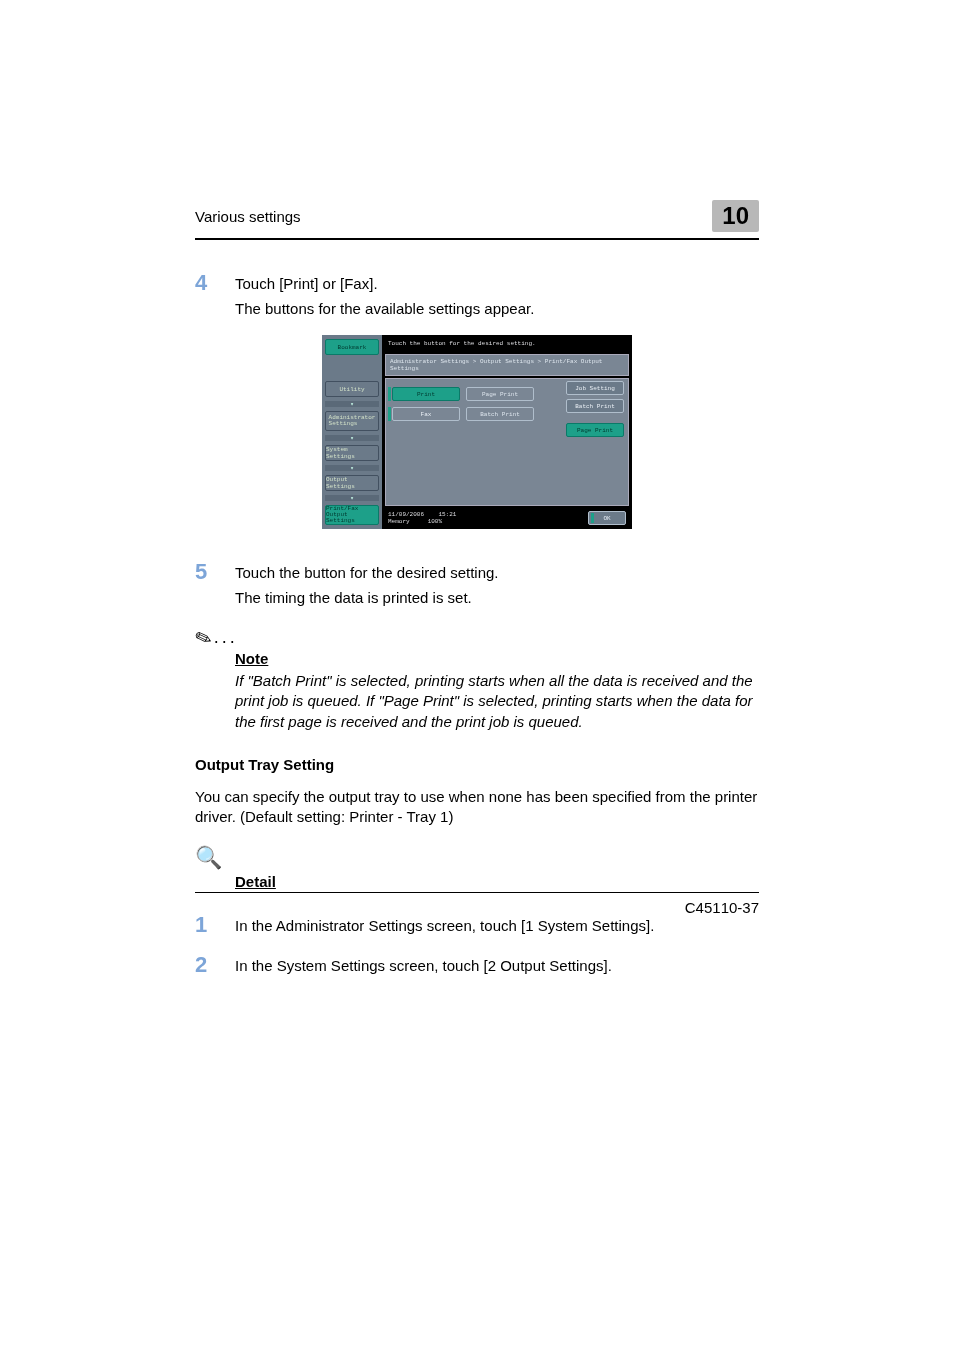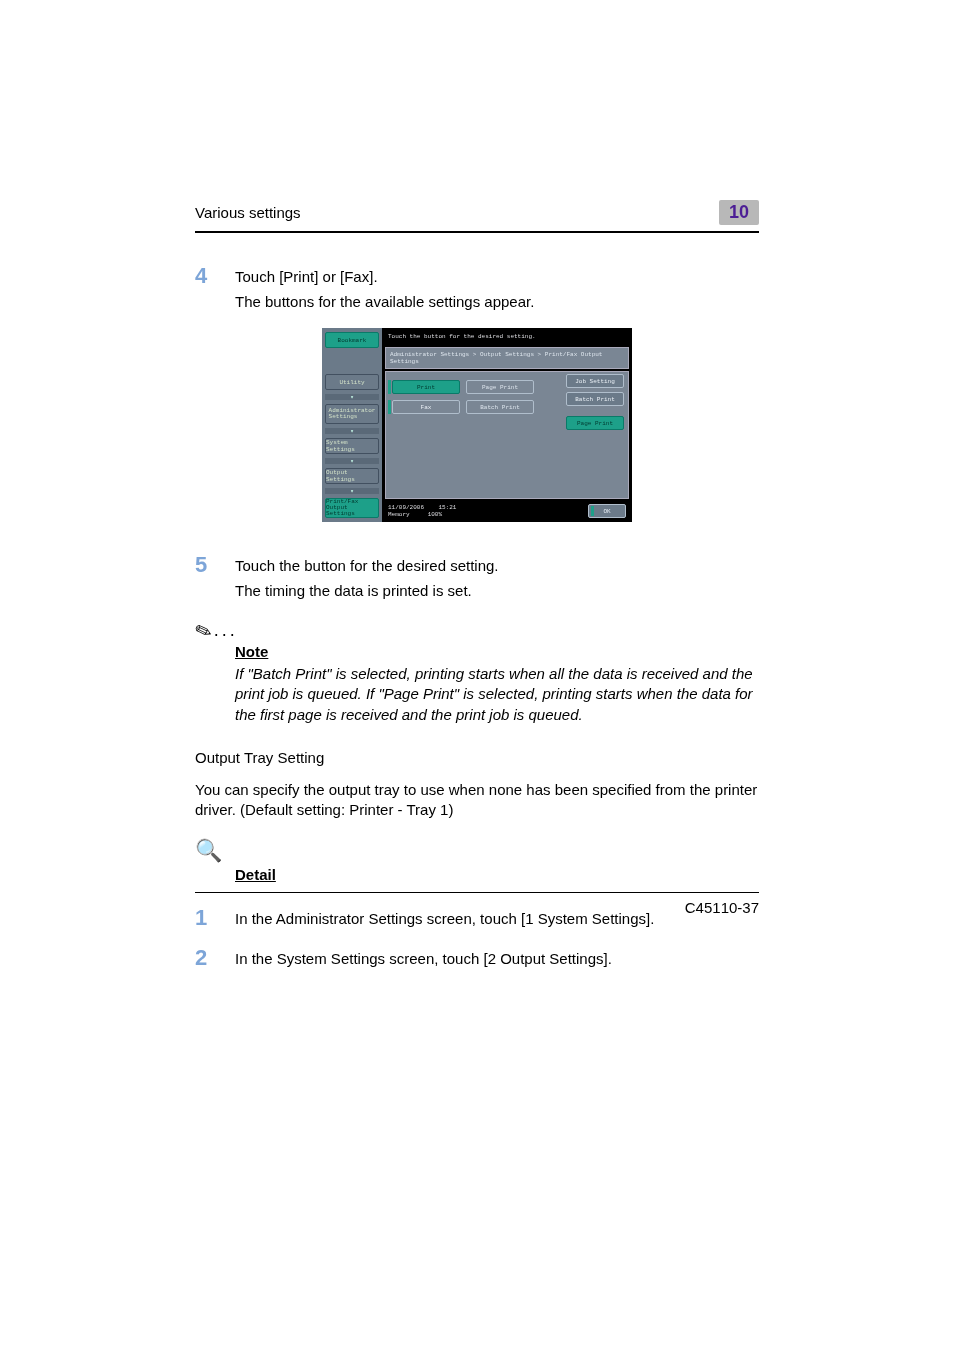--- a/index.html
+++ b/index.html
@@ -20,23 +20,23 @@
     display: flex;
     justify-content: space-between;
     align-items: center;
     margin-bottom: 6px;
   }
   .header-title {
     font-size: 15px;
   }
   .chapter-box {
     background: #b8b8b8;
-    color: #4c1d95;
+    color: #000000;
     font-weight: bold;
-    font-size: 18px;
+    font-size: 24px;
     padding: 2px 10px;
     border-radius: 2px;
   }
   .hr-thick {
     border: none;
     border-top: 2px solid #000;
     margin: 0 0 30px 0;
   }
   .step-row {
     display: flex;
@@ -212,21 +212,21 @@
     margin: 0 0 4px 40px;
     text-decoration: underline;
   }
   .note-body {
     font-style: italic;
     font-size: 15px;
     line-height: 1.35;
     margin-left: 40px;
   }
   .section-title {
-    font-weight: normal;
+    font-weight: bold;
     font-size: 15px;
     margin: 24px 0 14px 0;
   }
   .section-para {
     font-size: 15px;
     line-height: 1.35;
     margin-bottom: 18px;
   }
   .detail-icon {
     font-size: 22px;

